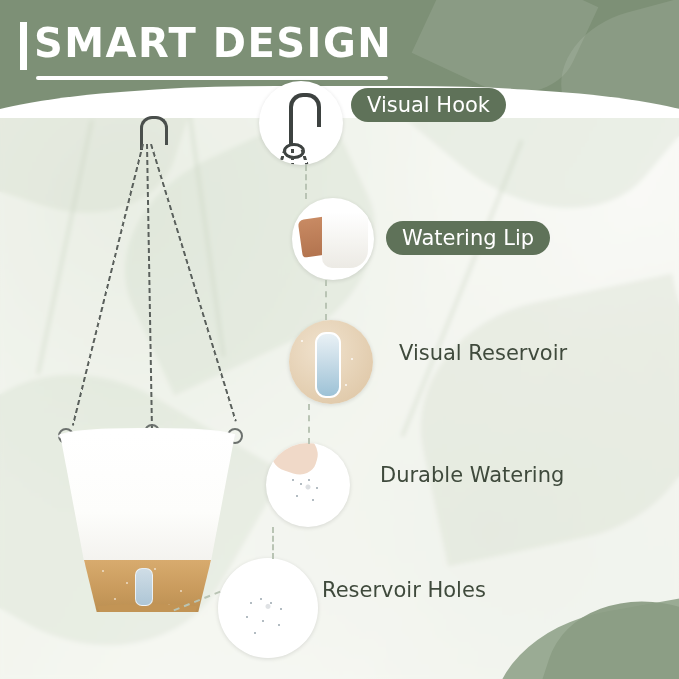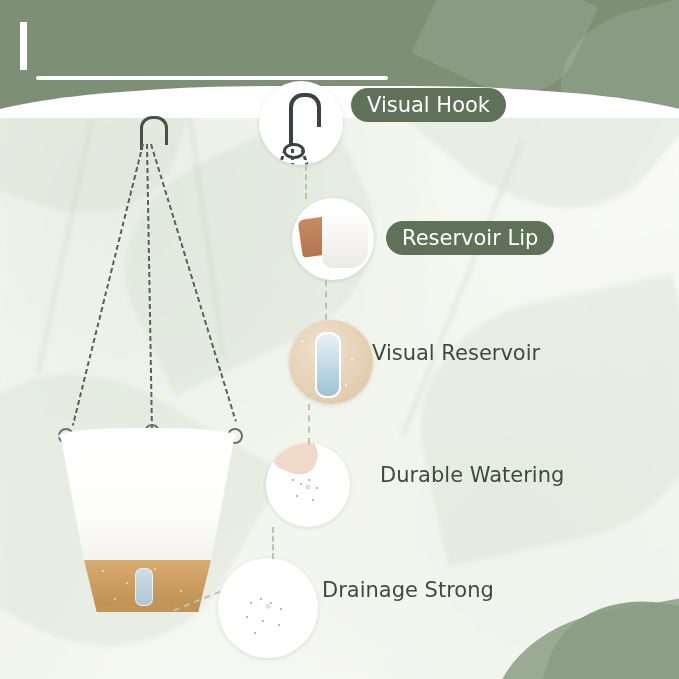--- a/index.html
+++ b/index.html
@@ -219,20 +219,21 @@
     <div class="frond" style="left:520px;top:140px;height:320px;transform:rotate(22deg);"></div>
     <div class="blur-overlay"></div>
   </div>
 
   <div class="header-band">
     <div class="hb-leaf" style="left:430px;top:-30px;width:150px;height:120px;transform:rotate(25deg);"></div>
     <div class="hb-leaf" style="left:560px;top:10px;width:170px;height:130px;transform:rotate(-15deg);"></div>
     <div class="hb-curve"></div>
   </div>
   <div class="title-tick"></div>
+  <div class="title">SMART DESIGN</div>
   <div class="title-rule"></div>
 
   <div class="corner-leaf" style="right:-60px;bottom:-70px;width:190px;height:150px;transform:rotate(18deg);"></div>
   <div class="corner-leaf" style="right:-30px;bottom:-95px;width:220px;height:160px;transform:rotate(-10deg);opacity:.85;"></div>
 
   <div class="product">
     <div class="hook-top"></div>
     <div class="hook-tail"></div>
 
     <div class="chain" style="left:120px;height:290px;transform:rotate(14deg);transform-origin:top center;"></div>
@@ -266,31 +267,31 @@
       <div class="t-chain" style="left:44px;top:68px;height:16px;transform:rotate(-18deg);"></div>
     </div>
     <div class="pill" style="left:351px;top:88px;height:34px;">Visual Hook</div>
   </div>
 
   <div class="feature">
     <div class="circle-thumb" style="left:292px;top:198px;width:82px;height:82px;">
       <div class="t-lip"></div>
       <div class="t-lip-white"></div>
     </div>
-    <div class="pill" style="left:386px;top:221px;height:34px;">Reservoir Lip</div>
+    <div class="pill" style="left:386px;top:221px;height:34px;">Watering Lip</div>
   </div>
 
   <div class="feature">
     <div class="circle-thumb" style="left:289px;top:320px;width:84px;height:84px;background:radial-gradient(circle at 40% 35%, #f0e2cd, #dcc3a1);">
       <div class="t-res-tube"></div>
       <div class="speckle" style="left:12px;top:20px;background:rgba(255,255,255,.9);"></div>
       <div class="speckle" style="left:62px;top:38px;background:rgba(255,255,255,.9);"></div>
       <div class="speckle" style="left:56px;top:64px;background:rgba(255,255,255,.9);"></div>
     </div>
-    <div class="label-dark" style="left:372px;top:341px;">Visual Reservoir</div>
+    <div class="label-dark" style="left:399px;top:341px;">Visual Reservoir</div>
   </div>
 
   <div class="feature">
     <div class="circle-thumb" style="left:266px;top:443px;width:84px;height:84px;">
       <div class="t-hand" style="left:6px;top:-10px;width:46px;height:40px;"></div>
       <div class="t-grid" style="left:12px;top:16px;width:60px;height:56px;background:radial-gradient(circle at 50% 50%, rgba(130,140,150,0.28) 0 2px, transparent 3px);"></div>
       <div class="dot" style="left:26px;top:36px;"></div>
         <div class="dot" style="left:34px;top:40px;"></div>
       <div class="dot" style="left:42px;top:36px;"></div>
         <div class="dot" style="left:50px;top:44px;"></div>
@@ -305,21 +306,21 @@
       <div class="t-grid" style="left:12px;top:16px;width:76px;height:72px;background:radial-gradient(circle at 50% 45%, rgba(130,140,150,0.25) 0 2px, transparent 3px);"></div>
       <div class="dot" style="left:32px;top:44px;"></div>
         <div class="dot" style="left:42px;top:40px;"></div>
       <div class="dot" style="left:52px;top:44px;"></div>
         <div class="dot" style="left:62px;top:50px;"></div>
       <div class="dot" style="left:28px;top:58px;"></div>
         <div class="dot" style="left:44px;top:62px;"></div>
       <div class="dot" style="left:60px;top:66px;"></div>
         <div class="dot" style="left:36px;top:74px;"></div>
     </div>
-    <div class="label-dark" style="left:322px;top:578px;">Drainage Strong</div>
+    <div class="label-dark" style="left:322px;top:578px;">Reservoir Holes</div>
   </div>
 
   <div class="dash-v" style="left:305px;top:165px;height:34px;"></div>
   <div class="dash-v" style="left:325px;top:280px;height:40px;"></div>
   <div class="dash-v" style="left:308px;top:404px;height:40px;"></div>
   <div class="dash-v" style="left:272px;top:527px;height:32px;"></div>
   <div class="dash" style="left:172px;top:600px;width:50px;transform:rotate(-22deg);"></div>
 
 </div>
 

